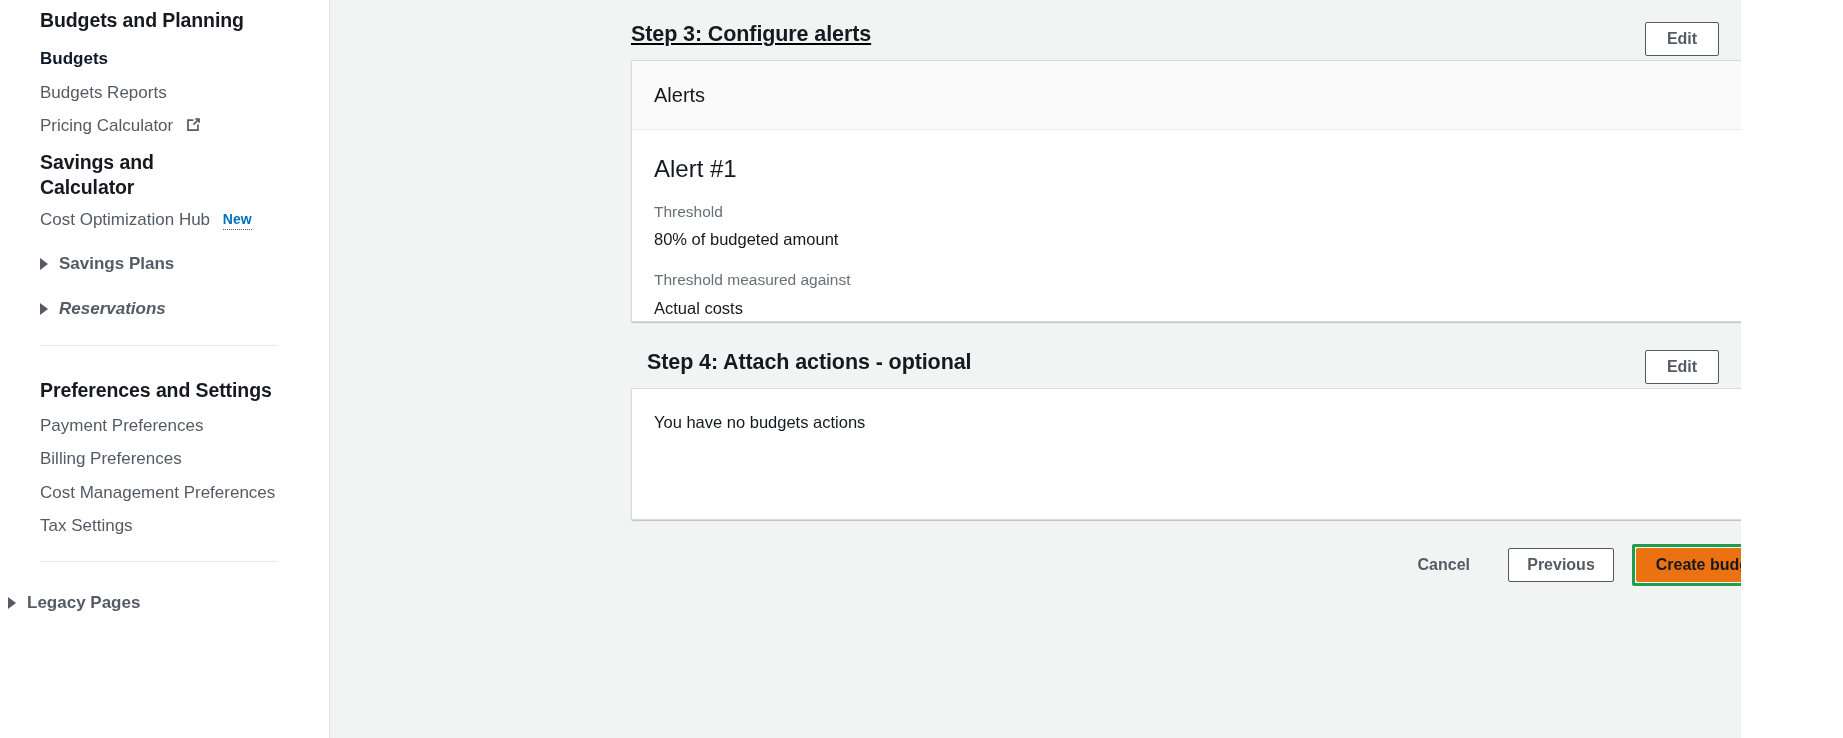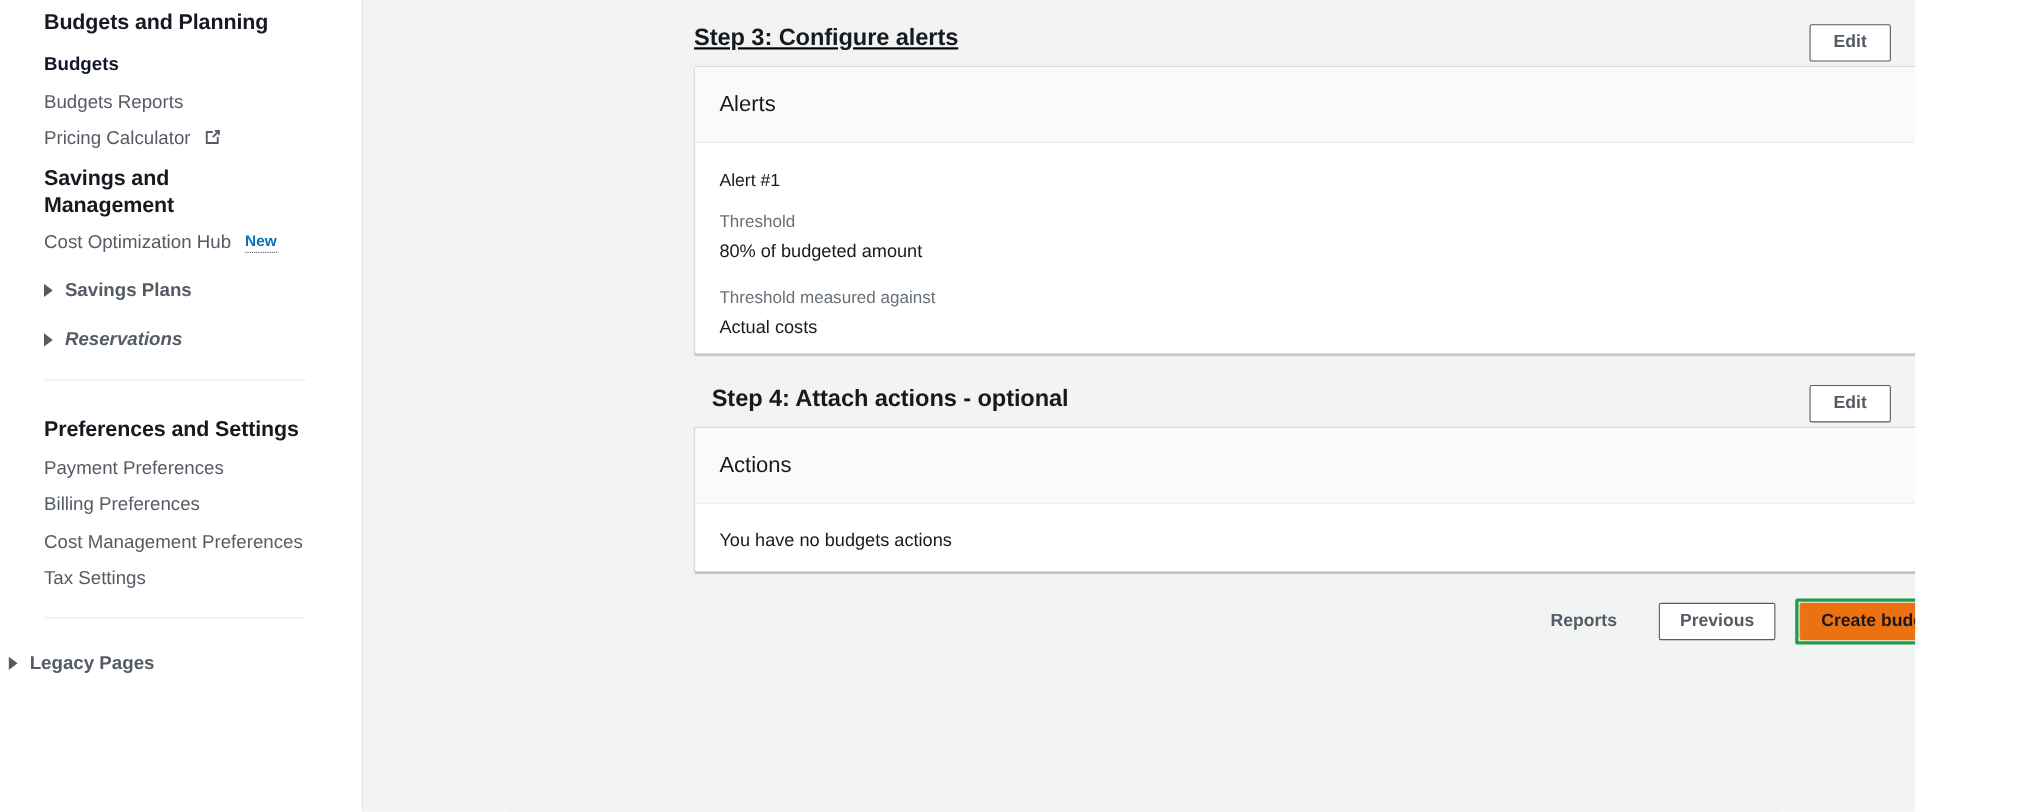--- a/index.html
+++ b/index.html
@@ -210,21 +210,21 @@
     color: #16191f;
     line-height: 1.2;
     font-weight: normal;
   }
   .card-body {
     padding: 0 22px;
     position: relative;
   }
 
   .alert-title {
-    font-size: 16px;
+    font-size: 24px;
     color: #16191f;
     line-height: 1.2;
     font-weight: normal;
   }
   .field-label {
     font-size: 15.5px;
     color: #687078;
     line-height: 1.3;
   }
   .field-value {
@@ -265,21 +265,21 @@
       <a class="nav-link abs" href="#" style="top:115px;">
         <span>Pricing Calculator</span>
         <span class="ext-icon">
           <svg width="17" height="17" viewBox="0 0 16 16" aria-hidden="true">
             <path d="M2 3 h6 v1.6 H3.6 v7.8 h7.8 V8 H13 v6 H2 Z" fill="#545b64"></path>
             <path d="M9.6 2 H14 v4.4 h-1.6 V4.75 L8.5 8.65 L7.4 7.55 L11.3 3.6 H9.6 Z" fill="#545b64"></path>
           </svg>
         </span>
       </a>
 
-      <div class="nav-heading abs" style="top:150px; width:240px;">Savings and Management</div>
+      <div class="nav-heading abs" style="top:150px; width:240px;">Savings and Calculator</div>
 
       <a class="nav-link abs" href="#" style="top:209px;">
         <span>Cost Optimization Hub</span>
         <span class="badge-new">New</span>
       </a>
 
       <div class="nav-expandable abs" style="top:253px;">
         <span class="caret"></span>
         <span>Savings Plans</span>
       </div>
@@ -344,31 +344,28 @@
         <div class="field-value">Actual costs</div>
       </div>
     </div>
 
     <div class="section-head" style="left:317px; top:350px; width:1152px;">
       <div class="section-title">Step 4: Attach actions - optional</div>
     </div>
     <button class="btn btn-normal" style="position:absolute; left:1315px; top:350px; width:74px; height:34px;">Edit</button>
 
     <div class="card" style="left:301px; top:388px; width:1152px; height:132px;">
-      <div class="card-header" style="height:69px;">
-        <span class="card-header-title">Actions</span>
-      </div>
       <div class="card-body" style="padding-top:23px;">
         <div class="empty-text">You have no budgets actions</div>
       </div>
     </div>
 
     <div class="footer-actions" style="left:301px; top:548px; width:1152px; justify-content:flex-end;">
 
-      <button class="btn btn-link" style="height:34px; margin-right:38px;">Reports</button>
+      <button class="btn btn-link" style="height:34px; margin-right:38px;">Cancel</button>
 
       <button class="btn btn-normal" style="width:106px; height:34px; margin-right:22px;">Previous</button>
 
       <span style="position:relative; display:inline-block;">
         <button class="btn btn-primary" style="width:147px; height:34px;">Create budget</button>
         <span class="focus-ring" style="left:-4px; top:-4px; right:-4px; bottom:-4px;"></span>
       </span>
     </div>
 
   </main>

